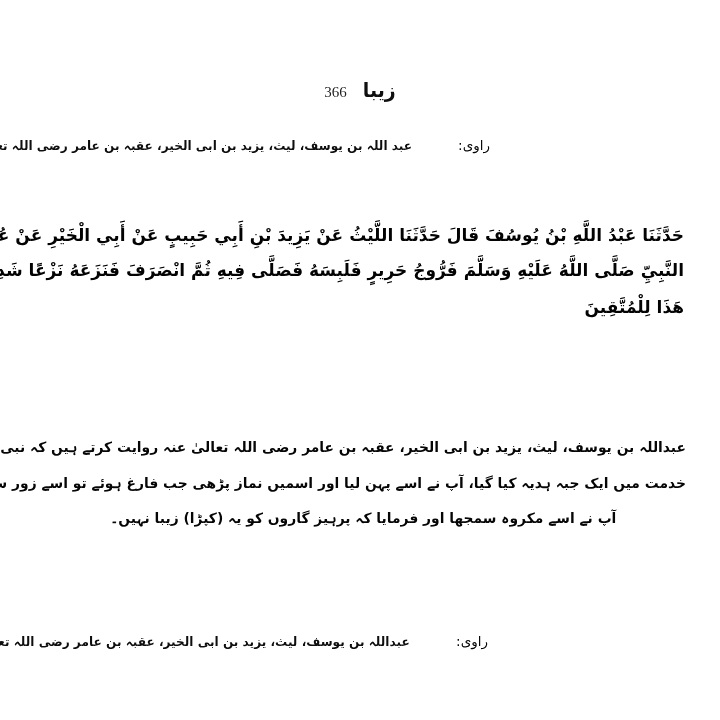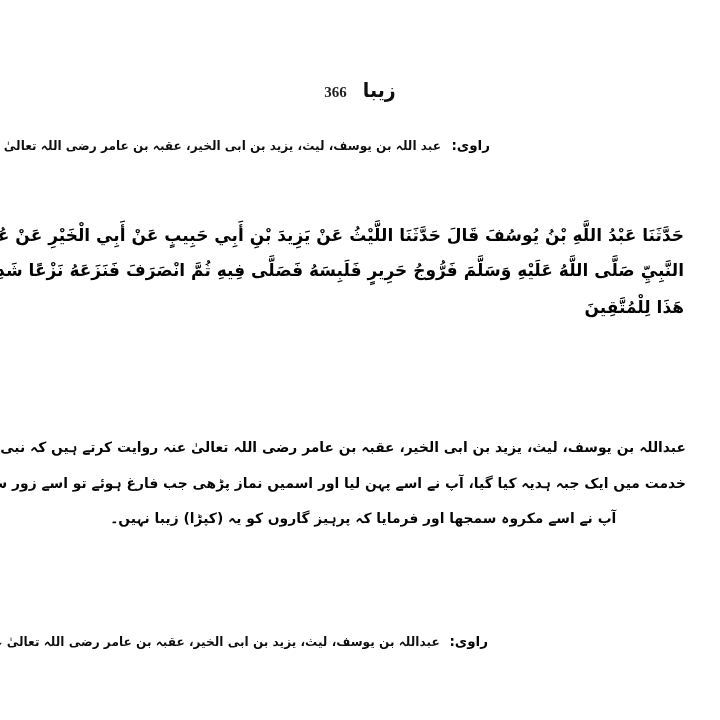--- a/index.html
+++ b/index.html
@@ -43,21 +43,21 @@
   }
   .header-title {
     font-size: 19px;
     font-weight: 700;
     letter-spacing: 0.5px;
     color: #1b1b1b;
     transform: scaleY(1.04);
   }
   .header-number {
     font-size: 15px;
-    font-weight: 700;
+    font-weight: 400;
     color: #2a2a2a;
     font-family: "Liberation Serif", "DejaVu Serif", serif;
     direction: ltr;
     margin-top: 32px;
   }
 
   
   .row {
     position: absolute;
     direction: rtl;
@@ -69,23 +69,24 @@
   
   .narrator-row {
     display: flex;
     direction: rtl;
     align-items: baseline;
     gap: 10px;
     justify-content: flex-start;
   }
   .narrator-label {
     font-size: 13.5px;
-    font-weight: 700;
+    font-weight: 400;
     color: #111;
     white-space: nowrap;
+    margin-left: 36px;
   }
   .narrator-text {
     font-size: 12.5px;
     font-weight: 600;
     color: #1a1a1a;
     letter-spacing: -0.2px;
     white-space: nowrap;
     transform: scaleX(0.97);
     transform-origin: right center;
   }

